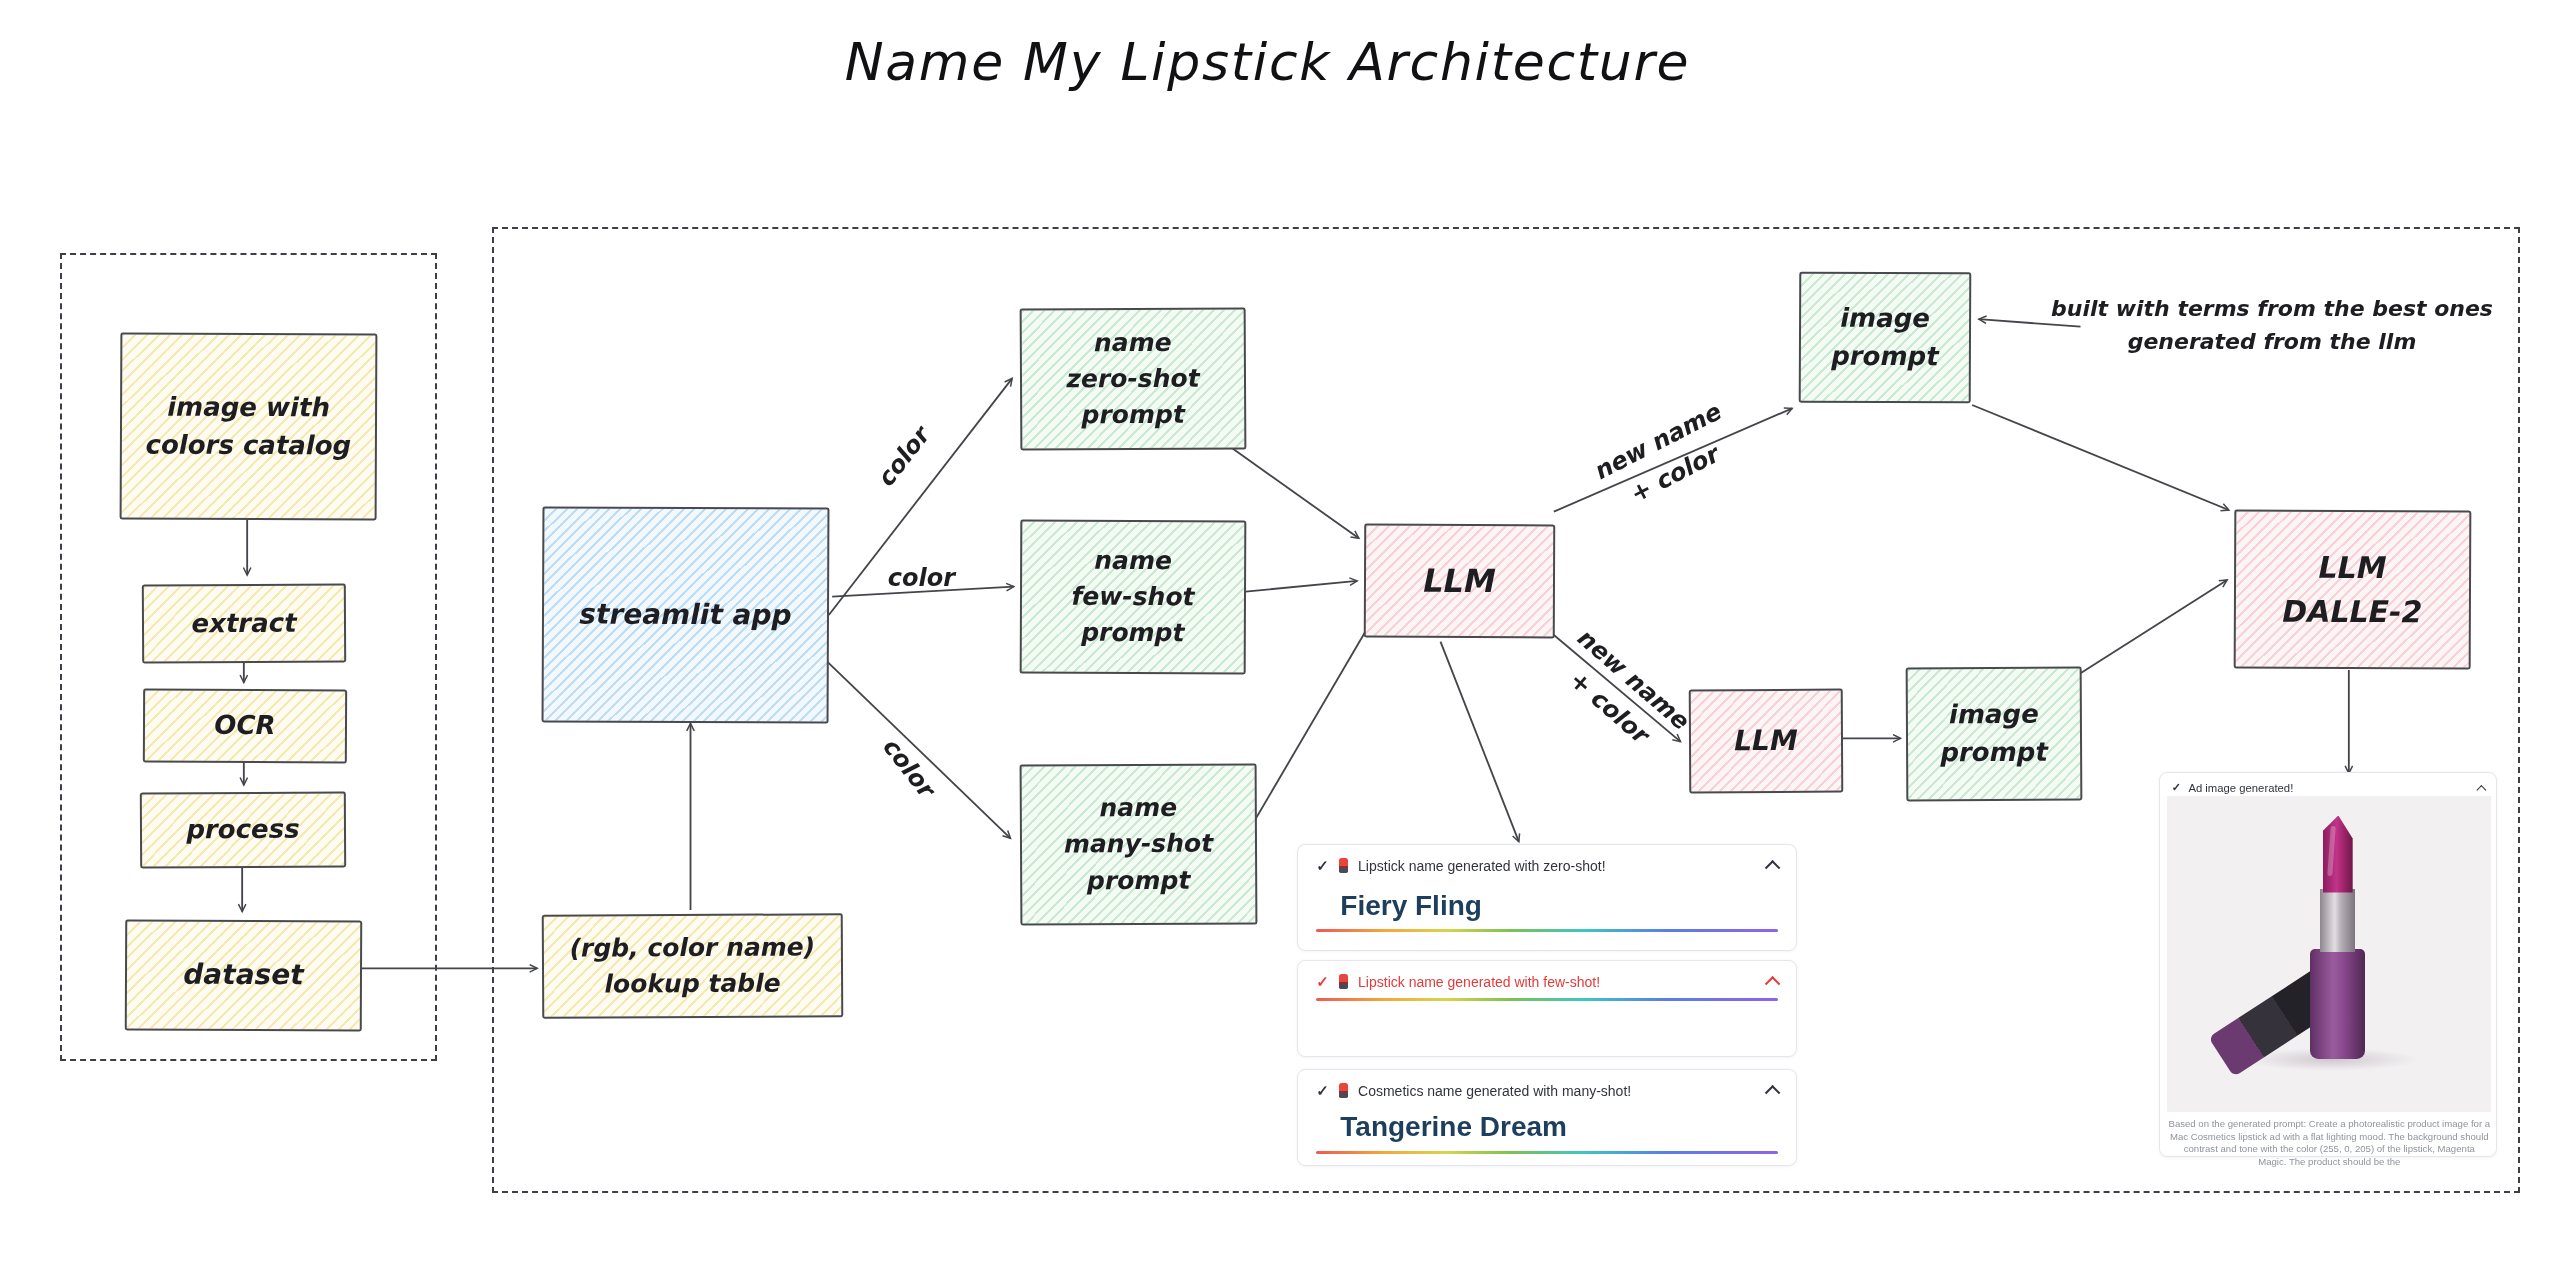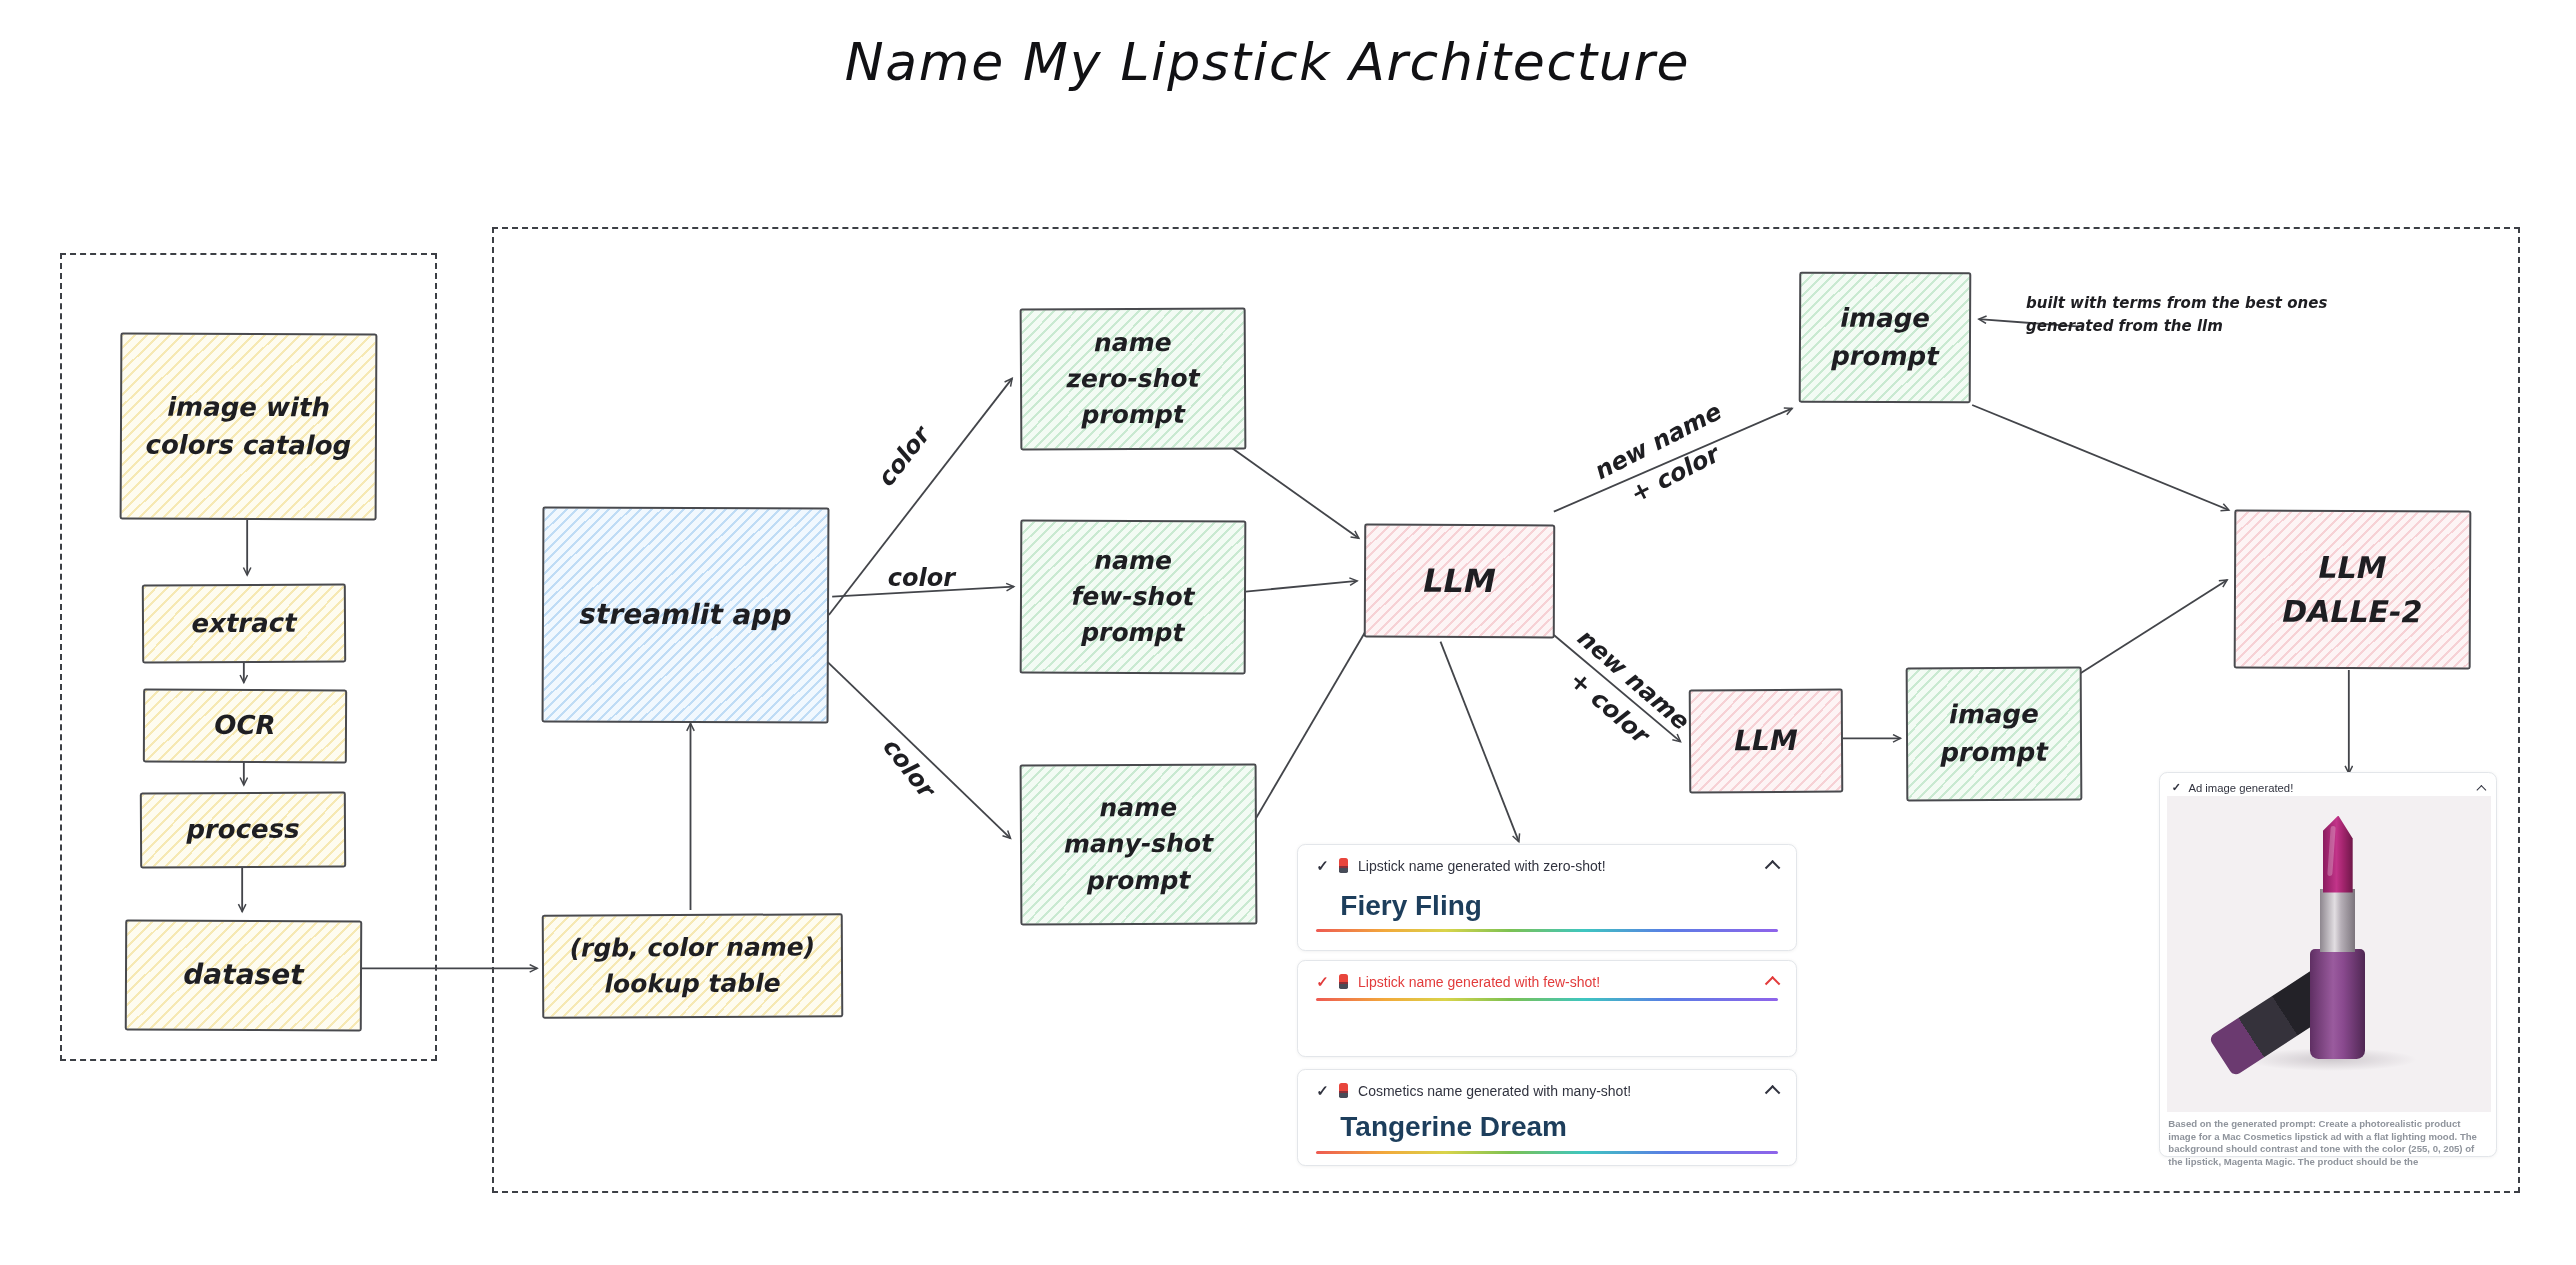--- a/index.html
+++ b/index.html
@@ -21,21 +21,21 @@
     position:absolute;border:2.2px solid #494a4e;border-radius:2.5px;
     display:flex;align-items:center;justify-content:center;text-align:center;
     line-height:1.45;
   }
   .yellow{background:repeating-linear-gradient(135deg,rgba(240,217,130,.55) 0 2.1px,rgba(255,253,244,0) 2.1px 8.3px),#fefcf0;}
   .blue{background:repeating-linear-gradient(135deg,rgba(150,197,238,.55) 0 2.1px,rgba(241,248,254,0) 2.1px 7.5px),#f1f8fe;}
   .green{background:repeating-linear-gradient(135deg,rgba(160,216,175,.5) 0 2.1px,rgba(243,251,244,0) 2.1px 7.5px),#f3fbf4;}
   .pink{background:repeating-linear-gradient(135deg,rgba(240,175,182,.5) 0 2.1px,rgba(253,244,245,0) 2.1px 7.5px),#fdf4f5;}
   .r1{transform:rotate(.25deg);} .r2{transform:rotate(-.3deg);}
   .edge-label{position:absolute;text-align:center;font-size:24px;line-height:1.55;}
-  .annot{position:absolute;text-align:left;font-size:15px;line-height:1.5;}
+  .annot{position:absolute;text-align:center;font-size:22px;line-height:1.5;}
   svg.wires{position:absolute;left:0;top:0;pointer-events:none;}
 
   
   .card{
     position:absolute;background:#ffffff;border:0.8px solid #e3e6ea;border-radius:8.3px;
     box-shadow:0 0.8px 3.3px rgba(0,0,0,.05);
     font-family:"Liberation Sans", sans-serif;box-sizing:border-box;
     padding:11.7px 18.3px 0 18.3px;
   }
   .card-head{display:flex;align-items:center;gap:10px;color:#31333f;font-size:14px;}
@@ -50,22 +50,22 @@
   .card1 .card-name{margin-top:15px;}
   .rainbow{height:3.3px;border-radius:1.7px;margin-top:7.5px;
     background:linear-gradient(90deg,#ee5a52 0%,#f2a93b 15%,#d9d44a 28%,#7cc152 42%,#3ec6c0 58%,#5a7de5 76%,#8f63ea 100%);}
 
   
   .img-card{padding:8.3px 11.7px 0 11.7px;}
   .img-card .card-head{font-size:11.3px;gap:7.5px;}
   .img-card .check{font-size:11px;}
   .img-card .chev{width:5.8px;height:5.8px;border-width:1.7px;}
   .photo{position:absolute;left:6.7px;top:22.5px;width:324px;height:316px;background:#f3f0f2;overflow:hidden;}
-  .caption{position:absolute;left:8.3px;top:345px;width:322px;text-align:left;
-    font-size:9.6px;line-height:1.32;color:#8f949c;font-weight:bold;}
+  .caption{position:absolute;left:8.3px;top:345px;width:322px;text-align:center;
+    font-size:9.6px;line-height:1.32;color:#8f949c;}
   .shadow{position:absolute;left:79px;top:252px;width:171px;height:23px;border-radius:50%;
     background:radial-gradient(closest-side,rgba(60,45,60,.20),rgba(60,45,60,0));}
   .cap{position:absolute;left:43px;top:200px;width:138px;height:47px;border-radius:6.7px;
     transform:rotate(-33deg);
     background:linear-gradient(90deg,#6b3a70 0 26%,#35323b 26% 55%,#232228 55% 100%);}
   .base{position:absolute;left:143px;top:153px;width:55px;height:110px;border-radius:5px 5px 8.3px 8.3px;
     background:linear-gradient(90deg,#5f2f63,#9a5b9e 42%,#8a4a8f 60%,#4f2753);}
   .band{position:absolute;left:153px;top:93px;width:35px;height:63px;
     background:linear-gradient(90deg,#8d868e,#e2dee2 42%,#b6afb7 60%,#7b747c);}
   .bullet{position:absolute;left:156px;top:20px;width:30px;height:77px;

